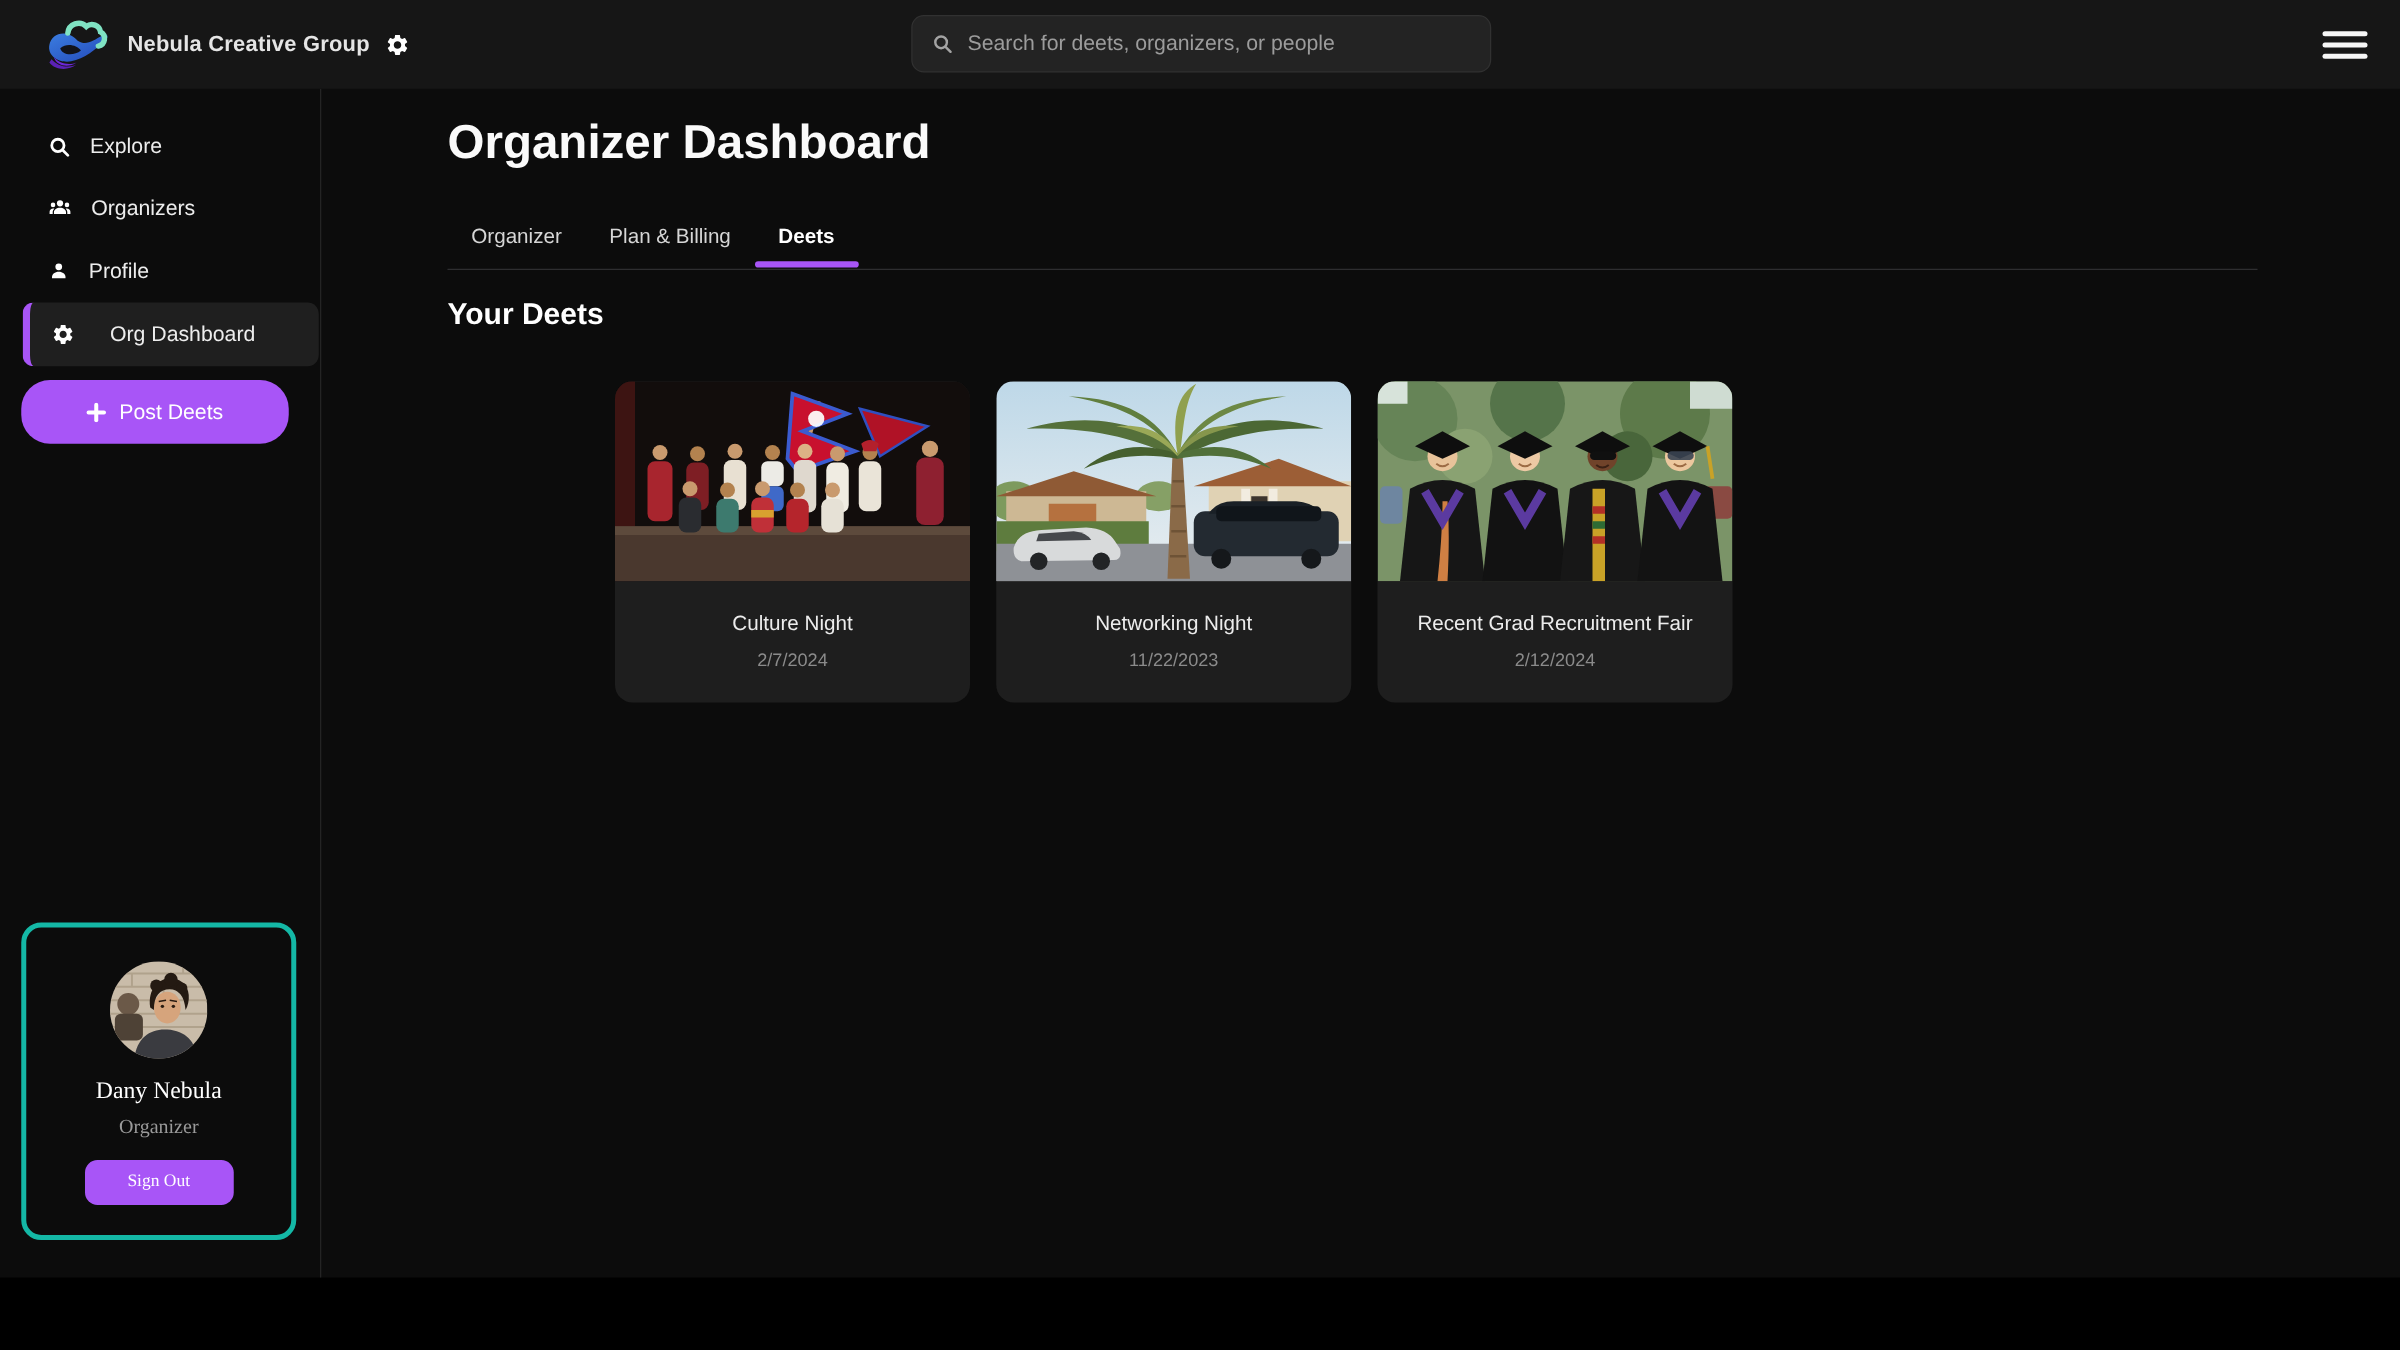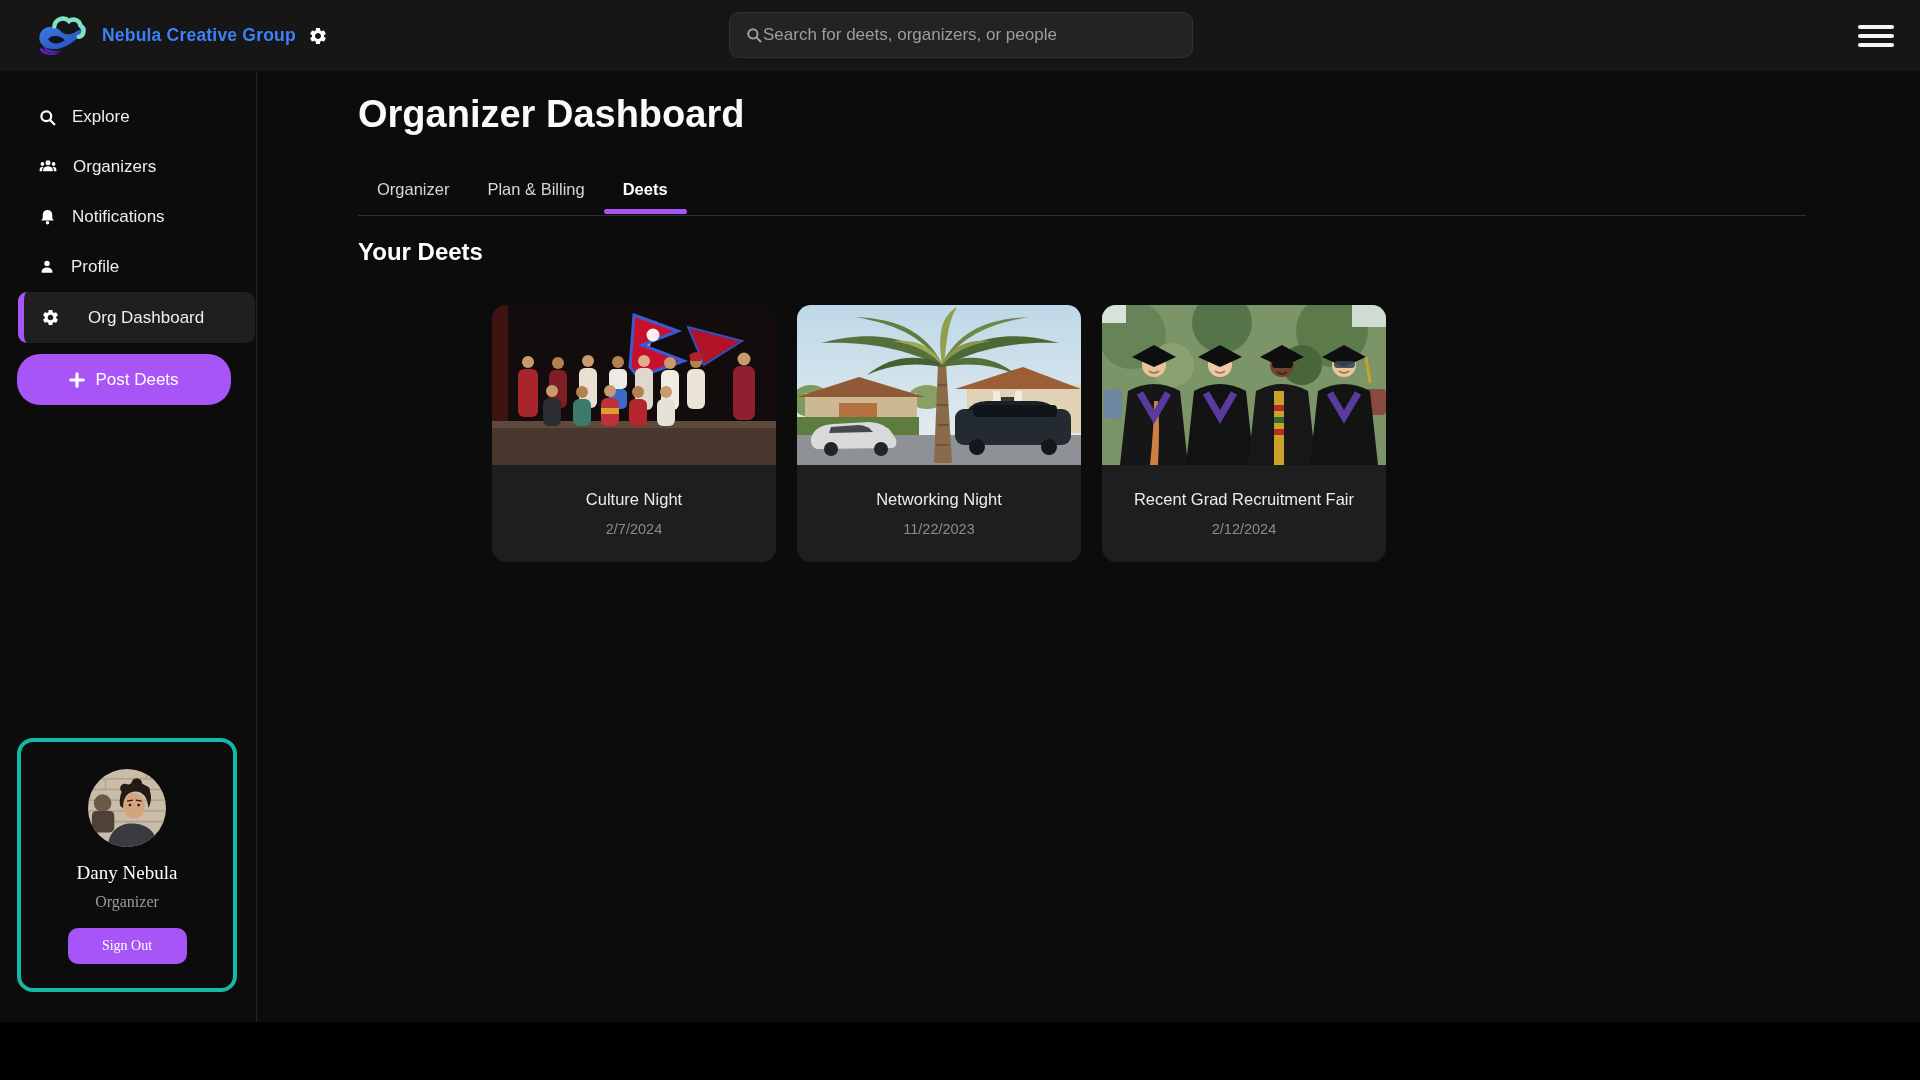--- a/index.html
+++ b/index.html
@@ -2,23 +2,23 @@
 <html><head>
 <meta charset="utf-8">
 <style>
   * { margin:0; padding:0; box-sizing:border-box; }
   html,body { width:1920px; height:1080px; background:#000; font-family:"Liberation Sans", sans-serif; overflow:hidden; }
   .app-surface { position:absolute; left:0; top:0; width:1920px; height:1022px; background:#0c0c0c; }
 
   
   .topbar { position:absolute; left:0; top:0; width:1920px; height:71px; background:#161616; z-index:5; }
   .brand { position:absolute; left:36px; top:0; height:71px; display:flex; align-items:center; gap:12px; }
-  .brand-name { color:#3b82f6; font-size:17.5px; font-weight:600; letter-spacing:.2px; }
+  .brand-name { color:#e5e5e5; font-size:17.5px; font-weight:600; letter-spacing:.2px; }
   .brand-gear { width:20px; height:20px; cursor:pointer; display:flex; }
-  .search-box { position:absolute; left:729px; top:12px; width:464px; height:46px; background:#232323; border:1px solid #313131; border-radius:10px; display:flex; align-items:center; padding:0 15px; gap:0; }
+  .search-box { position:absolute; left:729px; top:12px; width:464px; height:46px; background:#232323; border:1px solid #313131; border-radius:10px; display:flex; align-items:center; padding:0 15px; gap:11px; }
   .search-box svg { flex:0 0 auto; }
   .search-box input { flex:1; background:transparent; border:none; outline:none; color:#e8e8e8; font-size:17px; font-family:inherit; }
   .search-box input::placeholder { color:#9c9c9c; }
   .hamburger { position:absolute; right:26px; top:25px; width:36px; cursor:pointer; }
   .hamburger .bar { height:3.5px; background:#f5f5f5; border-radius:2px; margin-bottom:5.5px; }
   .hamburger .bar:last-child { margin-bottom:0; }
 
   
   .sidebar { position:absolute; left:0; top:71px; width:257px; height:951px; border-right:1px solid #242424; }
   .side-nav { padding-top:21px; }
@@ -107,27 +107,20 @@
         <circle cx="12" cy="6.8" r="3"></circle>
         <circle cx="5.3" cy="8.3" r="2.2"></circle>
         <circle cx="18.7" cy="8.3" r="2.2"></circle>
         <path d="M12 11c-3.2 0-5.8 1.9-5.8 4.3V17h11.6v-1.7c0-2.4-2.6-4.3-5.8-4.3z"></path>
         <path d="M5.6 11.8C3.5 12 2 13.3 2 14.8V17h3v-1.7c0-1.3.6-2.5 1.6-3.4-.3-.1-.7-.1-1-.1z"></path>
         <path d="M18.4 11.8c2.1.2 3.6 1.5 3.6 3V17h-3v-1.7c0-1.3-.6-2.5-1.6-3.4.3-.1.7-.1 1-.1z"></path>
       </svg>
       <span>Organizers</span>
     </div>
 
-    <div class="side-item">
-      <svg width="19" height="19" viewBox="0 0 24 24" fill="#ffffff">
-        <path d="M12 2.5a6 6 0 0 0-6 6v4.2L4.2 15.8h15.6L18 12.7V8.5a6 6 0 0 0-6-6z"></path>
-        <circle cx="12" cy="18.6" r="2.2"></circle>
-      </svg>
-      <span>Notifications</span>
-    </div>
 
     <div class="side-item">
       <svg width="18" height="18" viewBox="0 0 24 24" fill="#ffffff">
         <circle cx="12" cy="7.2" r="3.6"></circle>
         <path d="M12 12.6c-4.1 0-7.2 2.5-7.2 5.6v1.3h14.4v-1.3c0-3.1-3.1-5.6-7.2-5.6z"></path>
       </svg>
       <span>Profile</span>
     </div>
 
     <div class="side-item active">

